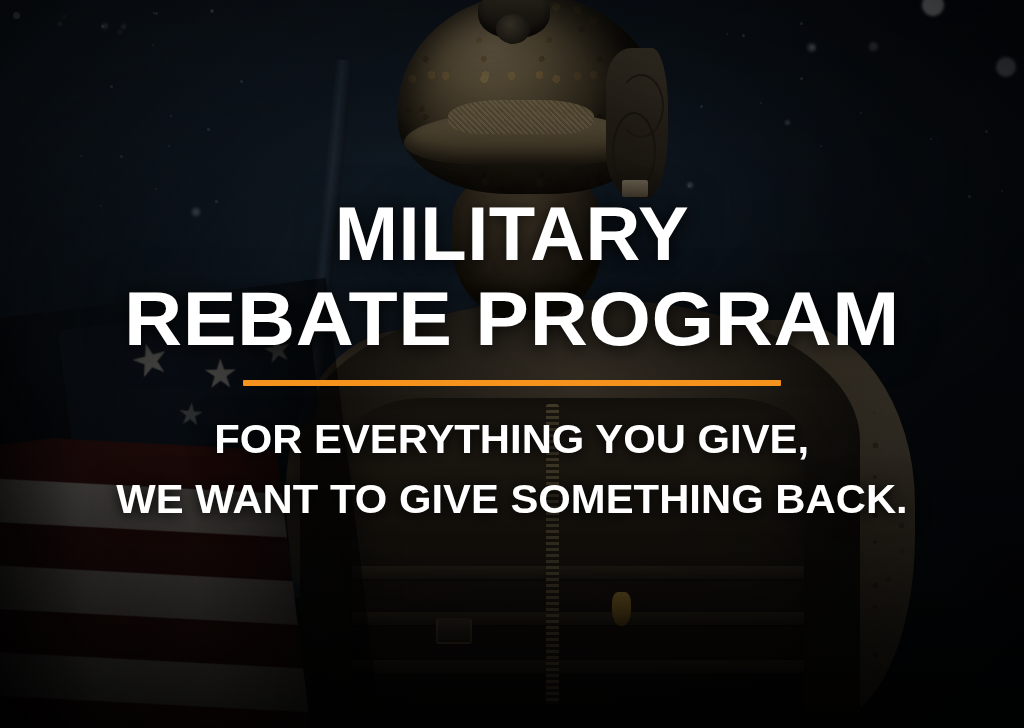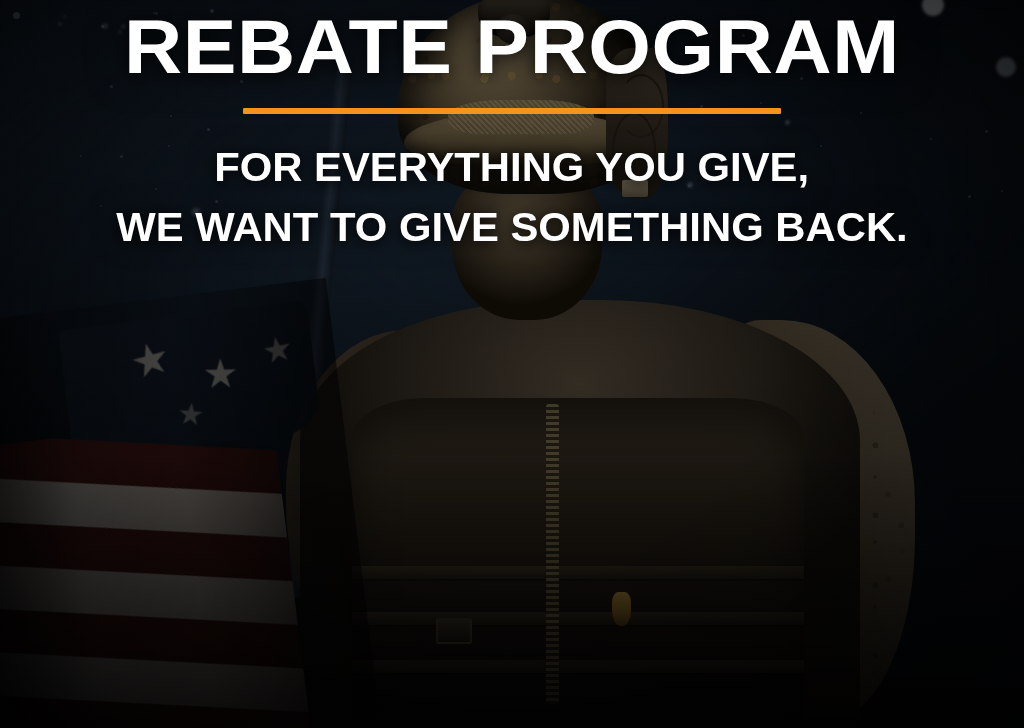--- a/index.html
+++ b/index.html
@@ -396,20 +396,21 @@
       <div class="stripe red" style="top:238px;"></div>
 
     </div>
     <div class="flag-shade"></div>
   </div>
 
   <div class="darken"></div>
   <div class="vignette"></div>
 
   <div class="content">
+    <div class="headline headline-l1">MILITARY</div>
     <div class="headline headline-l2">REBATE PROGRAM</div>
 
     <div class="rule" style="background: rgb(247, 148, 30);"></div>
 
     <div class="sub sub-l1">FOR EVERYTHING YOU GIVE,</div>
     <div class="sub sub-l2">WE WANT TO GIVE SOMETHING BACK.</div>
   </div>
 
 </div>
 

